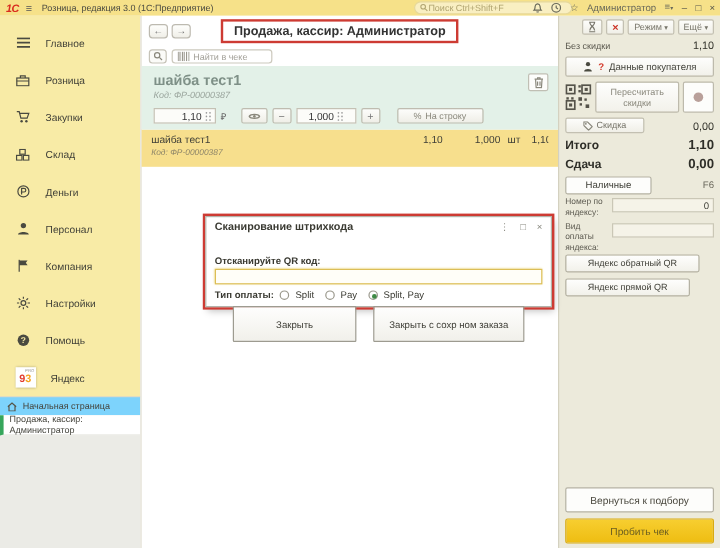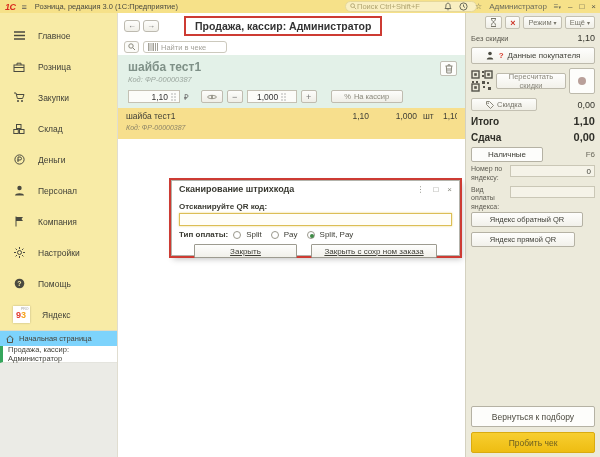--- a/index.html
+++ b/index.html
@@ -65,47 +65,47 @@
   .rr1 .un { width:26px; padding-left:6px; }
   .rr1 .tot { width:14px; overflow:hidden; white-space:nowrap; margin-left:auto; }
   .rr2 { font-style:italic; font-size:7px; color:#8c8468; margin-top:3px; }
 
   
   #dialog { position:absolute; left:171px; top:180px; width:289px; height:76px; background:#fff;
     border:1px solid #b3b3ab; box-shadow:0 0 0 2px #cd3b33, 2px 3px 6px rgba(0,0,0,.25); z-index:10; padding:3px 7px;}
   .d-head { display:flex; align-items:center; }
   .d-title { font-weight:bold; font-size:9px; color:#3a3a32; flex:1; }
   .d-ico { color:#8a8a80; font-size:8px; margin-left:9px; }
-  .d-label { font-weight:bold; font-size:8px; color:#3a3a32; margin-top:8px; }
+  .d-label { font-weight:bold; font-size:8px; color:#3a3a32; margin-top:19px; }
   .d-input { margin-top:2px; width:100%; height:13px; border:1px solid #dcbe56; box-shadow:0 0 2px #ecd77e; background:#fffef8;}
   .d-payrow { display:flex; align-items:center; margin-top:4px; gap:5px; }
   .d-paylabel { font-weight:bold; font-size:8px; color:#3a3a32; }
   .radio { width:8px; height:8px; border:1px solid #9a988c; border-radius:50%; background:#fff; position:relative; }
   .radio.checked::after { content:""; position:absolute; left:2px; top:2px; width:4px; height:4px; border-radius:50%; background:#3f8a46; }
   .radio-lbl { font-weight:normal; font-size:8px; color:#3a3a32; margin-right:4px; }
   .d-btns { display:flex; justify-content:center; gap:14px; margin-top:5px; }
-  .d-btn { height:14px; border:1px solid #9d9b90; border-radius:1px; background:linear-gradient(#fefefd,#f1f0ea);
-    font-size:8px; color:#3e3e36; display:flex; align-items:center; justify-content:center;text-decoration:underline; }
+  .d-btn { height:30px; border:1px solid #9d9b90; border-radius:1px; background:linear-gradient(#fefefd,#f1f0ea);
+    font-size:8px; color:#3e3e36; display:flex; align-items:center; justify-content:center; }
   .d-btn.b1 { width:103px; } .d-btn.b2 { width:126px; }
 
   
   #rpanel { position:absolute; left:465px; top:13px; width:135px; height:444px; background:#eceadb; border-left:1px solid #d4d1c0; padding:3px 5px;}
   .rp-toolbar { display:flex; justify-content:flex-end; gap:3px; }
   .tbtn { height:13px; border:1px solid #c3c0b2; border-radius:2px; background:linear-gradient(#fdfdfb,#f0efe7);
     display:flex; align-items:center; justify-content:center; font-size:7.5px; color:#77756a; padding:0 4px; gap:2px;}
   .tbtn .caret { font-size:6px; }
   .redx { color:#cc3326; font-weight:bold; font-size:9px; }
   .rp-row { display:flex; align-items:center; justify-content:space-between; margin-top:4px; }
   .rp-sm { font-size:7.5px; color:#5c5a50; }
   .rp-val { font-size:9px; color:#33332c; }
   .rp-bigbtn { width:100%; height:17px; margin-top:4px; border:1px solid #bdbaac; border-radius:2px;
     background:linear-gradient(#fefefd,#f2f1ea); display:flex; align-items:center; justify-content:center; gap:4px; font-size:8px; color:#44443c;}
   .q-red { color:#d43a2c; font-weight:bold; font-size:8px; }
   .rp-recalc { display:flex; align-items:center; gap:3px; margin-top:4px; }
-  .recalc-btn { flex:1; height:16px; border:1px solid #bdbaac; border-radius:2px; background:linear-gradient(#fefefd,#f2f1ea);
+  .recalc-btn { flex:1; height:26px; border:1px solid #bdbaac; border-radius:2px; background:linear-gradient(#fefefd,#f2f1ea);
     font-size:7.5px; color:#8a887c; display:flex; align-items:center; justify-content:center; text-align:center; padding:0 4px;}
   .round-btn { width:26px; height:26px; border:1px solid #bdbaac; border-radius:2px; background:#fdfdfb; display:flex; align-items:center; justify-content:center;}
   .dot { width:8px; height:8px; border-radius:50%; background:#b9a09a; }
   .disc-btn { width:66px; height:13px; gap:3px; font-size:7.5px; }
   .rp-bold { font-weight:bold; font-size:10px; color:#2e2e28; }
   .rp-bigval { font-weight:bold; font-size:11px; color:#2e2e28; }
   .cash-btn { width:72px; height:15px; font-size:8px; color:#3c3c34; border:1px solid #b5b2a4; background:#fdfdfb; border-radius:2px; display:flex; align-items:center; justify-content:center;}
   .fkey { font-size:8px; color:#6a685c; }
   .y-row { display:flex; margin-top:3px; gap:3px; align-items:flex-start;}
   .y-lbl { width:36px; font-size:7px; color:#5c5a50; line-height:1.25; }
@@ -350,21 +350,21 @@
               <circle cx="1" cy="4" r="0.7" fill="#999"></circle>
               <circle cx="4" cy="4" r="0.7" fill="#999"></circle>
               <circle cx="1" cy="7" r="0.7" fill="#999"></circle>
               <circle cx="4" cy="7" r="0.7" fill="#999"></circle>
             </svg>
         </span>
       </div>
       <div class="cbtn w16">+</div>
       <div class="cbtn line-btn">
         <span>%</span>
-        <span>На кассир</span>
+        <span>На строку</span>
       </div>
     </div>
   </div>
 
   <div class="receipt-row">
     <div class="rr1">
       <span class="nm">шайба тест1</span>
       <span class="pr">1,10</span>
       <span class="qt">1,000</span>
       <span class="un">шт</span>

